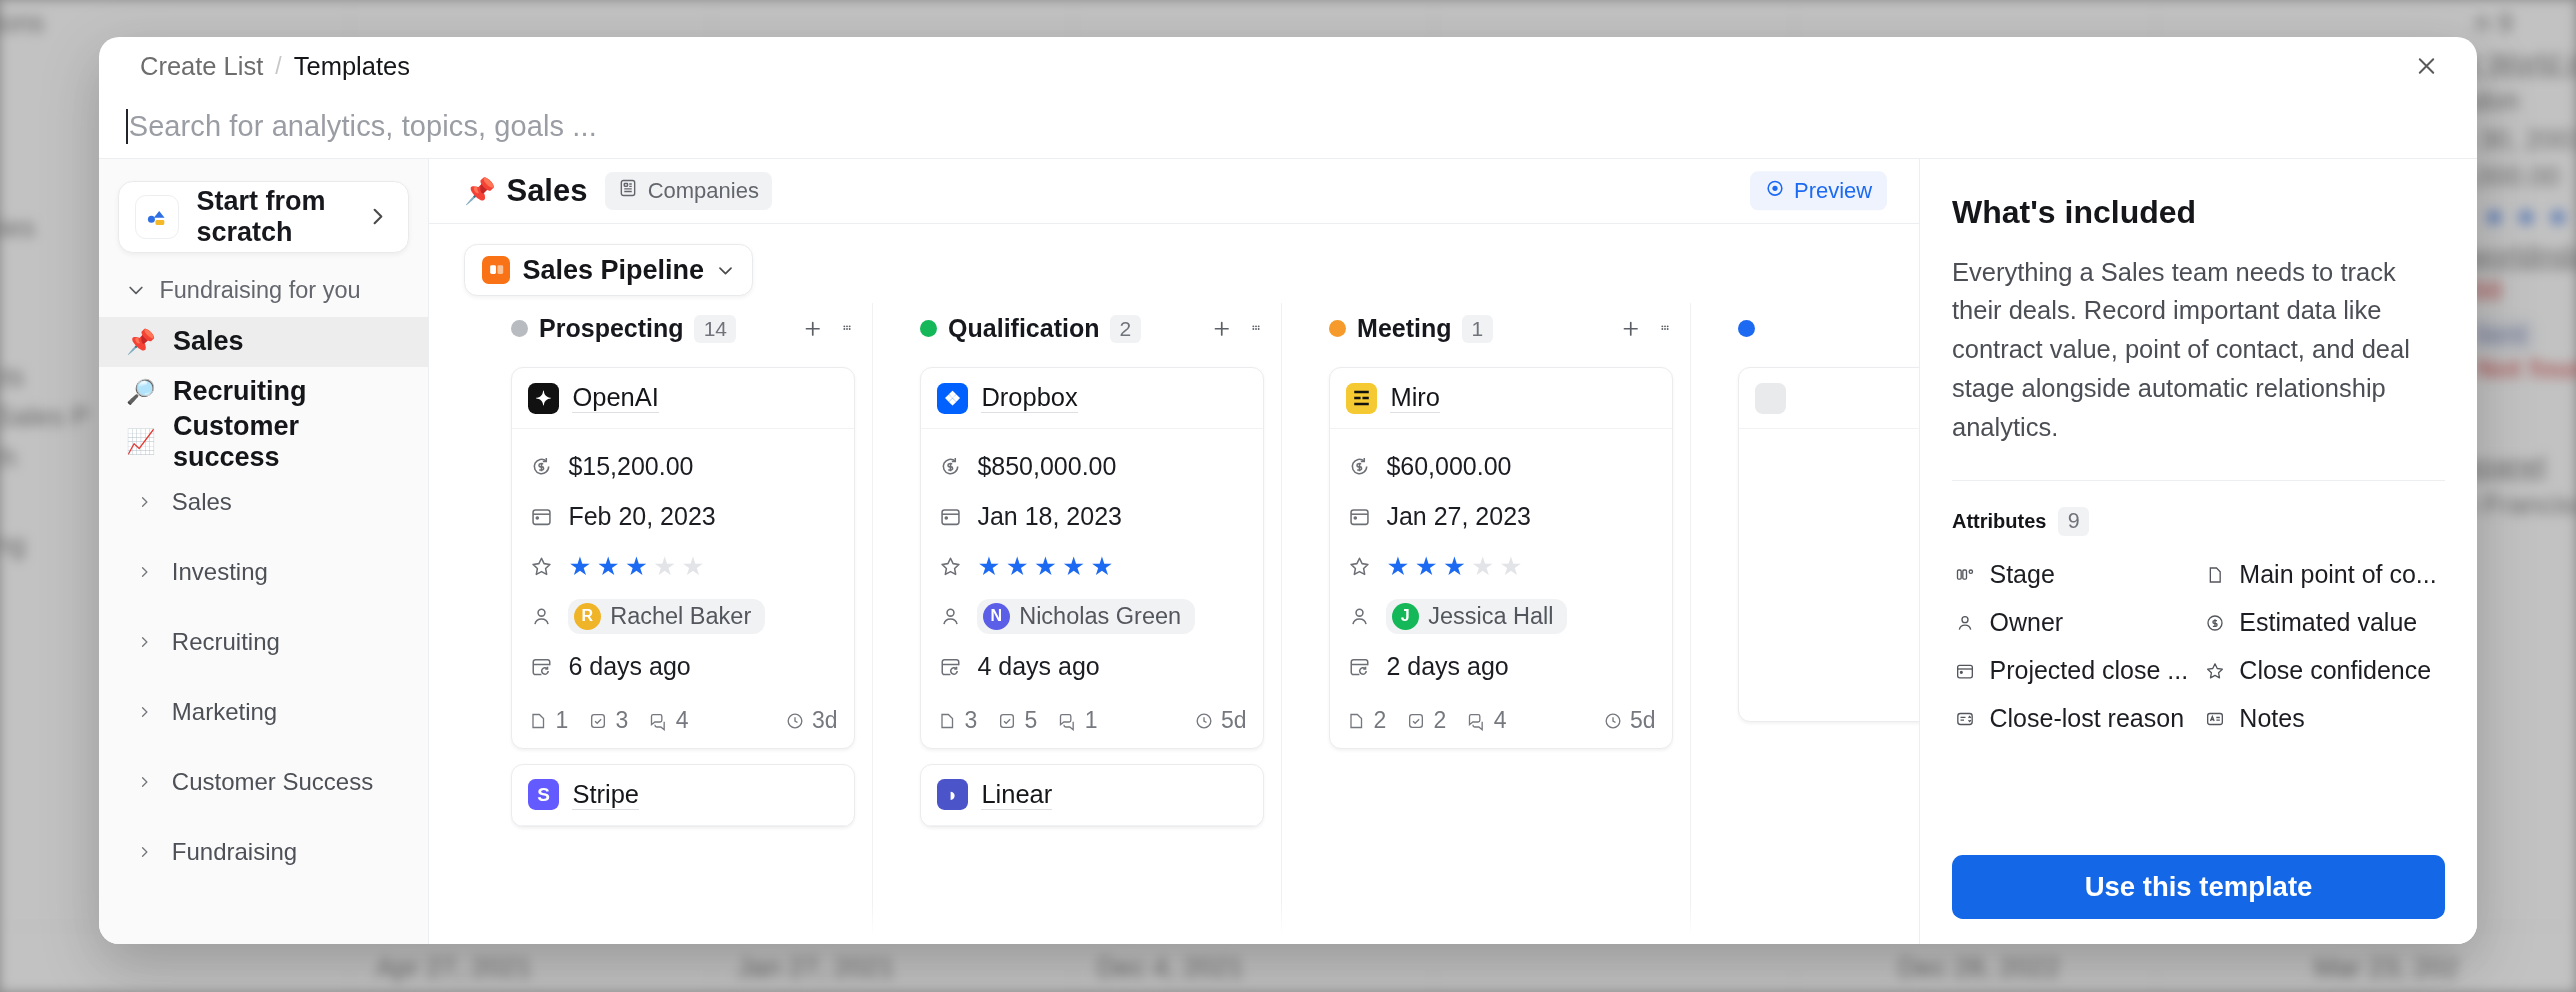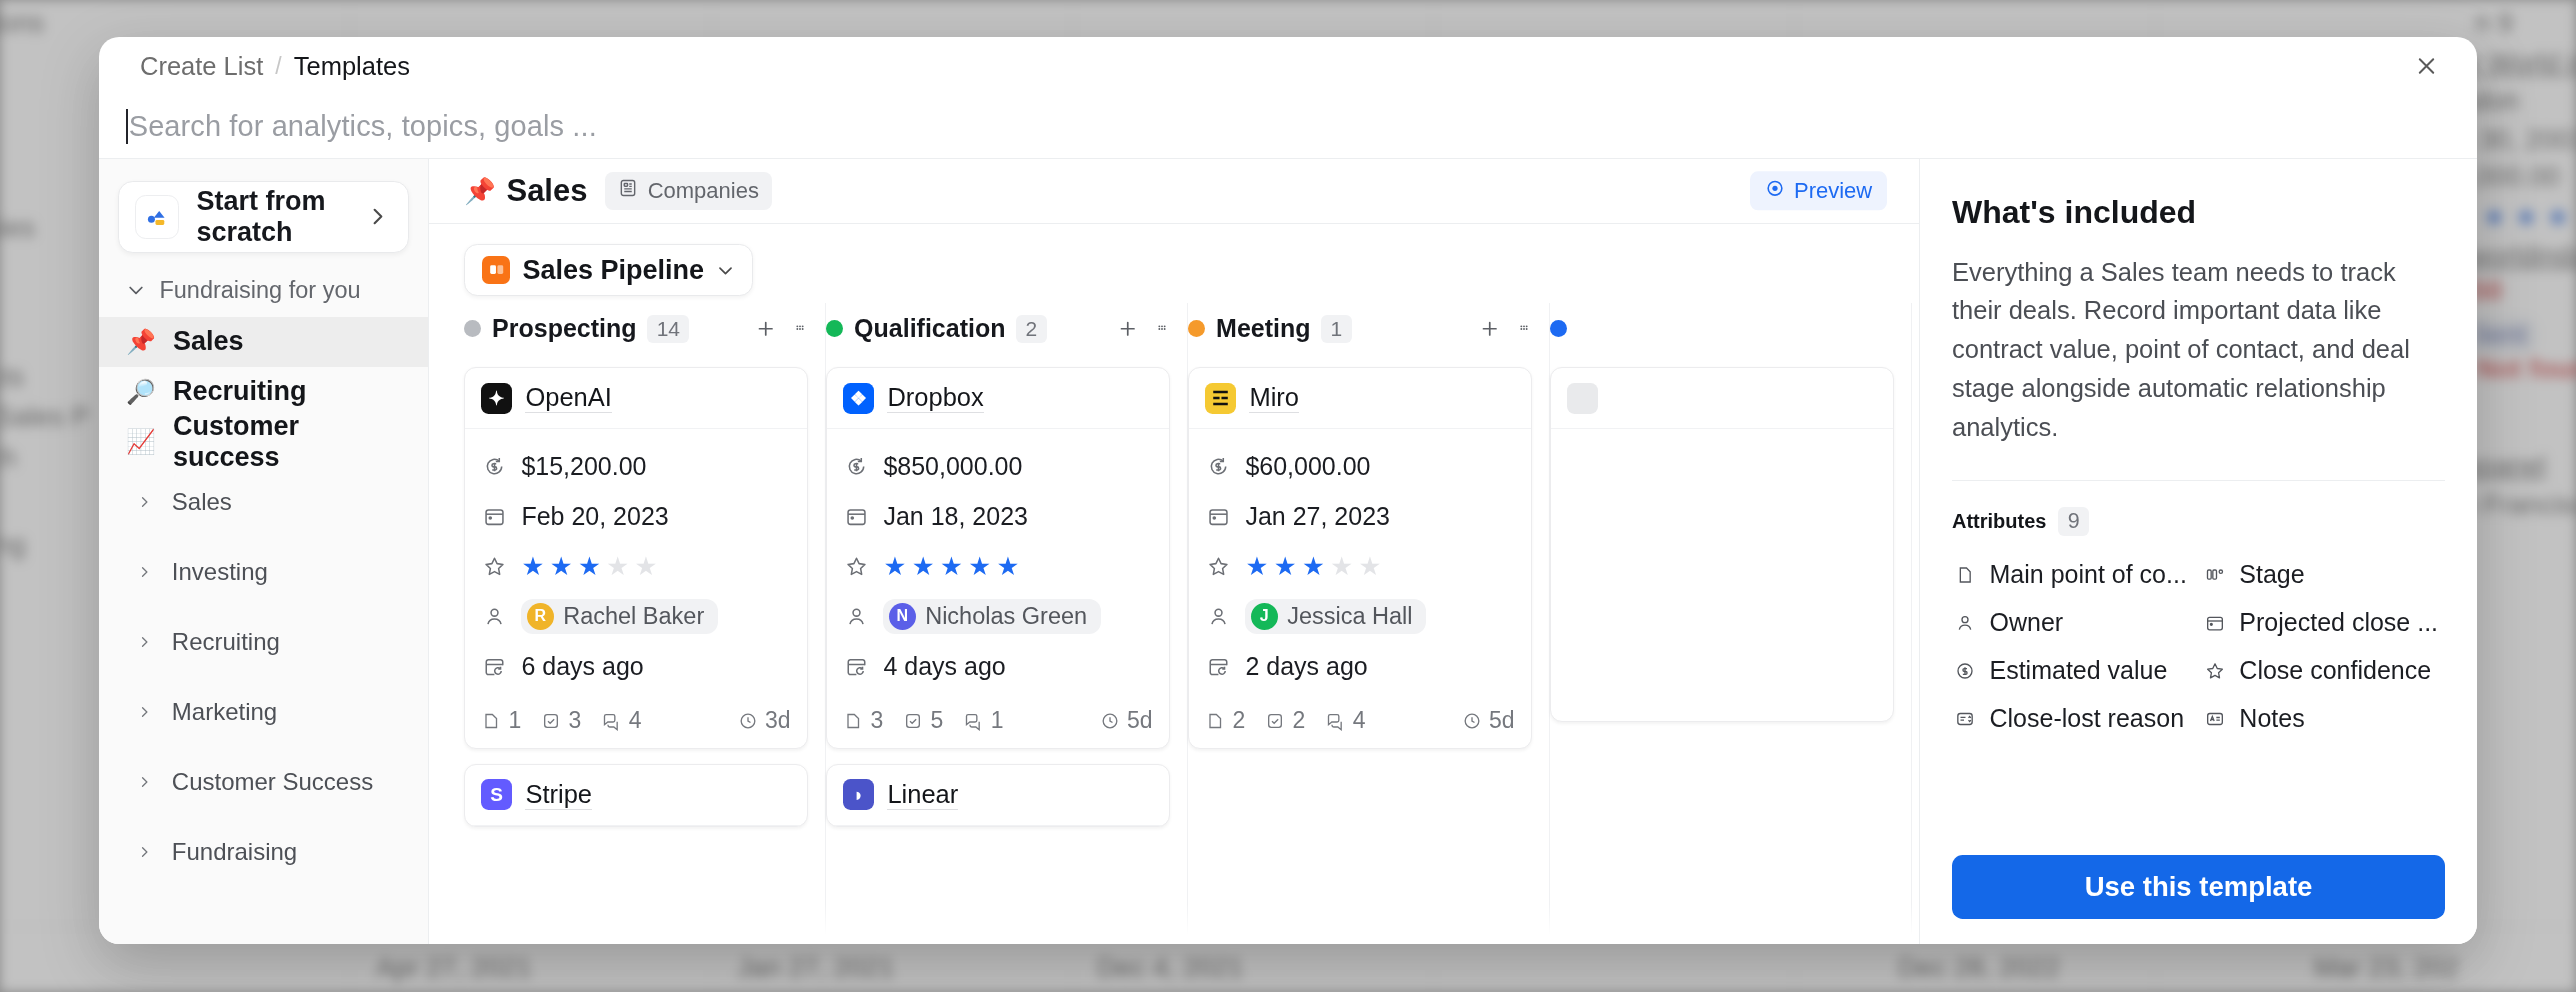--- a/index.html
+++ b/index.html
@@ -191,20 +191,21 @@
     flex:1; min-height:0;
     display:flex;
     padding-left:35px;
     overflow:hidden;
   }
   .col{
     width:362px; flex:0 0 362px;
     border-right:1.3px solid #f0f1f3;
     display:flex; flex-direction:column;
     padding-right:0;
+    margin-left:47px;
   }
   .col-head{
     display:flex; align-items:center;
     height:52px; flex:0 0 52px;
     padding-right:17.4px;
   }
   .dot{ width:17.4px;height:17.4px;border-radius:50%; flex:0 0 17.4px; }
   .col-name{ font-size:25px; font-weight:bold; color:#16181d; margin-left:10.7px; }
   .col-count{
     margin-left:10.7px; background:#f1f2f4; border-radius:6px;
@@ -913,66 +914,66 @@
 
       <div class="attr-head">
         <span class="t">Attributes</span>
         <span class="c">9</span>
       </div>
 
       <div class="attr-grid">
         <div class="attr">
           <span class="ai">
               <svg width="20" height="20" viewBox="0 0 24 24" fill="none" stroke="currentColor" stroke-width="1.6">
-                <path d="M6.4 3.6h7.4L18.2 8v12.4H6.4z"></path>
+                <rect x="3" y="6" width="4.4" height="11" rx="1.4"></rect>
+                <rect x="9.4" y="6" width="4.4" height="11" rx="1.4"></rect>
+                <circle cx="19" cy="8" r="2"></circle>
               </svg>
             </span>
-          <span>Main point of co...</span>
+          <span>Stage</span>
         </div>
         <div class="attr">
           <span class="ai">
               <svg width="20" height="20" viewBox="0 0 24 24" fill="none" stroke="currentColor" stroke-width="1.6">
-                <rect x="3" y="6" width="4.4" height="11" rx="1.4"></rect>
-                <rect x="9.4" y="6" width="4.4" height="11" rx="1.4"></rect>
-                <circle cx="19" cy="8" r="2"></circle>
+                <path d="M6.4 3.6h7.4L18.2 8v12.4H6.4z"></path>
               </svg>
             </span>
-          <span>Stage</span>
+          <span>Main point of co...</span>
         </div>
         <div class="attr">
           <span class="ai">
               <svg width="20" height="20" viewBox="0 0 24 24" fill="none" stroke="currentColor" stroke-width="1.6">
                 <circle cx="12" cy="8" r="3.6"></circle>
                 <path d="M5.2 20c.7-3.6 3.5-5.4 6.8-5.4S18.1 16.4 18.8 20"></path>
               </svg>
             </span>
           <span>Owner</span>
+        </div>
+        <div class="attr">
+          <span class="ai">
+              <svg width="20" height="20" viewBox="0 0 24 24" fill="none" stroke="currentColor" stroke-width="1.6">
+                <circle cx="12" cy="12" r="8.4"></circle>
+                <path d="M14.4 9.2h-3.2a1.7 1.7 0 0 0 0 3.4h1.6a1.7 1.7 0 0 1 0 3.4H9.4"></path>
+                <path d="M12 7.6v9"></path>
+              </svg>
+            </span>
+          <span>Estimated value</span>
         </div>
         <div class="attr">
           <span class="ai">
               <svg width="20" height="20" viewBox="0 0 24 24" fill="none" stroke="currentColor" stroke-width="1.6">
                 <rect x="3.2" y="5.2" width="17.6" height="15" rx="2.4"></rect>
                 <path d="M3.2 9.6h17.6"></path>
                 <circle cx="7.6" cy="13.6" r="1.1" fill="currentColor"></circle>
               </svg>
             </span>
           <span>Projected close ...</span>
         </div>
         <div class="attr">
           <span class="ai">
-              <svg width="20" height="20" viewBox="0 0 24 24" fill="none" stroke="currentColor" stroke-width="1.6">
-                <circle cx="12" cy="12" r="8.4"></circle>
-                <path d="M14.4 9.2h-3.2a1.7 1.7 0 0 0 0 3.4h1.6a1.7 1.7 0 0 1 0 3.4H9.4"></path>
-                <path d="M12 7.6v9"></path>
-              </svg>
-            </span>
-          <span>Estimated value</span>
-        </div>
-        <div class="attr">
-          <span class="ai">
               <svg width="20" height="20" viewBox="0 0 24 24" fill="none" stroke="currentColor" stroke-width="1.6" stroke-linejoin="round">
                 <path d="M12 3.4l2.7 5.6 6.1.8-4.5 4.3 1.1 6.1L12 17.3l-5.4 2.9 1.1-6.1-4.5-4.3 6.1-.8z"></path>
               </svg>
             </span>
           <span>Close confidence</span>
         </div>
         <div class="attr">
           <span class="ai">
               <svg width="20" height="20" viewBox="0 0 24 24" fill="none" stroke="currentColor" stroke-width="1.6">
                 <rect x="3.4" y="5.4" width="17.2" height="13.2" rx="3"></rect>

